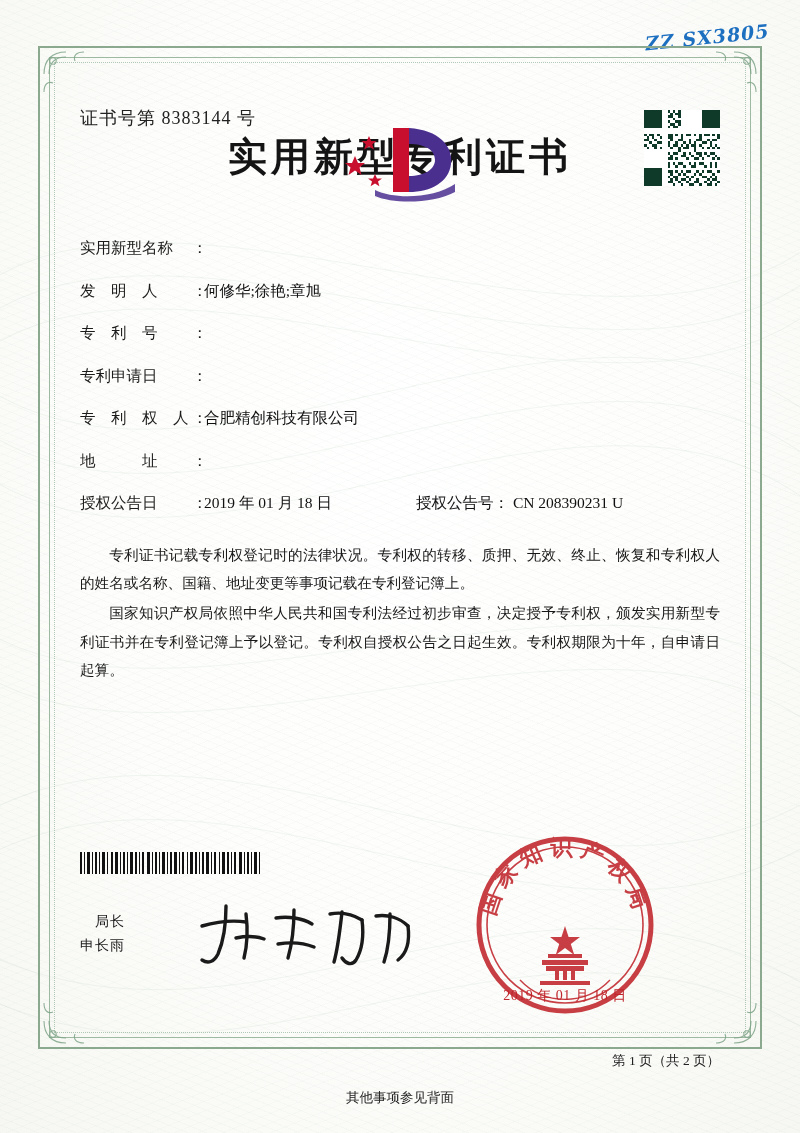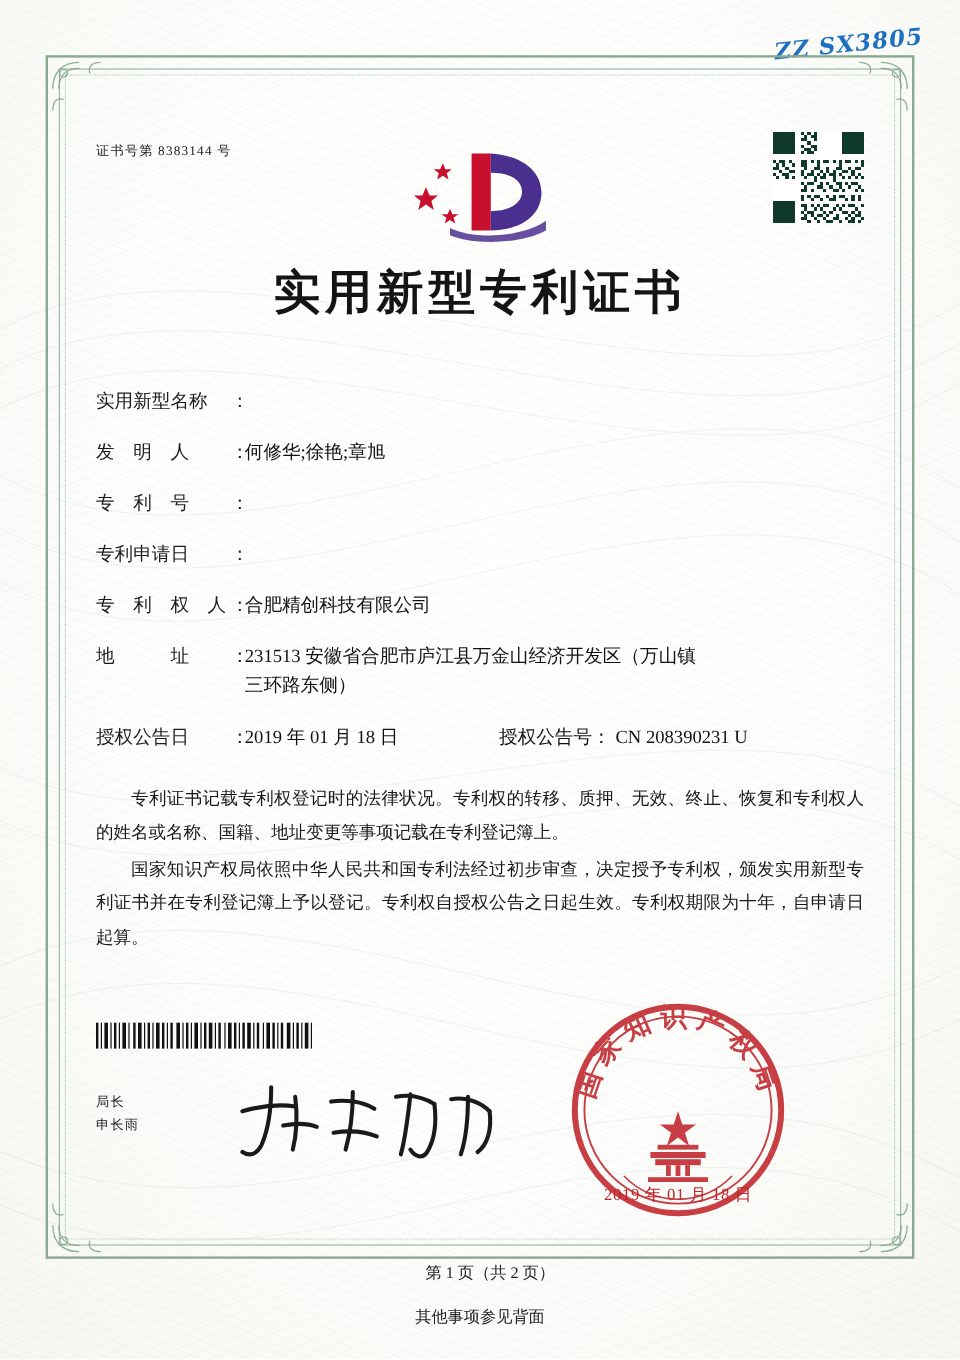--- a/index.html
+++ b/index.html
@@ -81,24 +81,24 @@
   .corner.tr { right: 40px; top: 48px; transform: scaleX(-1); }
   .corner.bl { left: 40px;  bottom: 86px; transform: scaleY(-1); }
   .corner.br { right: 40px; bottom: 86px; transform: scale(-1,-1); }
 
   .content {
     position: absolute;
     left: 80px; right: 80px; top: 92px;
   }
 
   .cert-no {
-    font-size: 11px;
+    font-size: 18px;
     letter-spacing: 1px;
     color: #222;
-    margin-top: 26px;
+    margin-top: 14px;
   }
 
   .qr {
     position: absolute;
     right: 0;
     top: 18px;
     width: 76px;
     height: 76px;
   }
 
@@ -109,33 +109,32 @@
     transform: translateX(-50%);
     width: 130px;
     height: 100px;
   }
 
   .title {
     text-align: center;
     font-size: 39px;
     font-weight: bold;
     letter-spacing: 4px;
-    margin-top: 84px;
     color: #141414;
     font-family: "DejaVu Serif", "Liberation Serif", serif;
   }
 
   .fields {
     margin-top: 56px;
     font-size: 15.5px;
     line-height: 1;
   }
   .field-row {
     display: flex;
-    align-items: flex-start;
+    align-items: center;
     margin-bottom: 27px;
   }
   .field-label {
     width: 112px;
     flex: 0 0 112px;
     letter-spacing: 0px;
     color: #1b1b1b;
   }
   .field-colon {
     width: 12px;
@@ -176,23 +175,24 @@
     left: 0;
     top: 760px;
     width: 180px;
     height: 22px;
   }
 
   .sign-block {
     position: absolute;
     left: 0;
     top: 818px;
-    font-size: 11px;
+    font-size: 14px;
     line-height: 1.7;
     letter-spacing: 1px;
+    text-align: right;
   }
 
   .signature {
     position: absolute;
     left: 110px;
     top: 800px;
     width: 230px;
     height: 80px;
   }
 
@@ -211,21 +211,21 @@
     text-align: center;
     font-size: 14px;
     color: #c0252b;
     letter-spacing: .5px;
   }
 
   .page-no {
     position: absolute;
     left: 17px; right: 0;
     top: 960px;
-    text-align: center;
+    text-align: right;
     font-size: 13.5px;
     color: #222;
   }
 
   .footnote {
     position: absolute;
     left: 0; right: 0;
     bottom: 26px;
     text-align: center;
     font-size: 13.5px;
@@ -488,24 +488,20 @@
 
       <div class="field-row">
         <div class="field-label">专　利　权　人</div>
         <div class="field-colon">：</div>
         <div class="field-value">合肥精创科技有限公司</div>
       </div>
 
       <div class="field-row">
         <div class="field-label">地　　　址</div>
         <div class="field-colon">：</div>
-        <div class="field-value">
-          <span>231513 安徽省合肥市庐江县万金山经济开发区（万山镇</span>
-          <span class="line2">三环路东侧）</span>
-        </div>
       </div>
 
       <div class="field-row">
         <div class="field-label">授权公告日</div>
         <div class="field-colon">：</div>
         <div class="field-value inline-pair">
           <span>2019 年 01 月 18 日</span>
           <span class="inline-label2">授权公告号：</span>
           <span>CN 208390231 U</span>
         </div>

